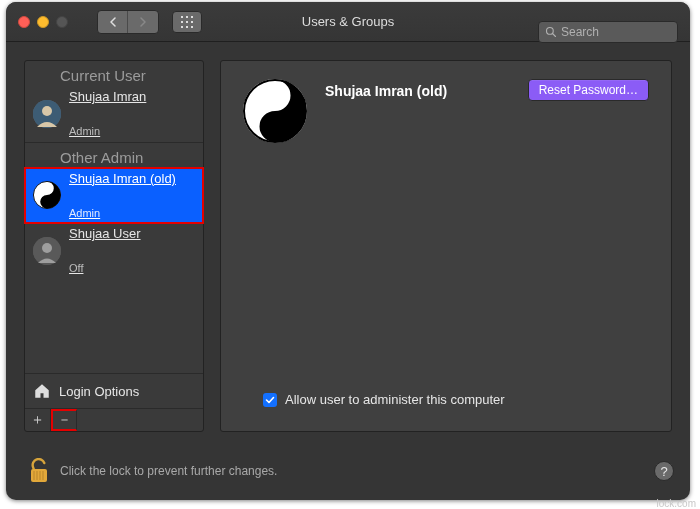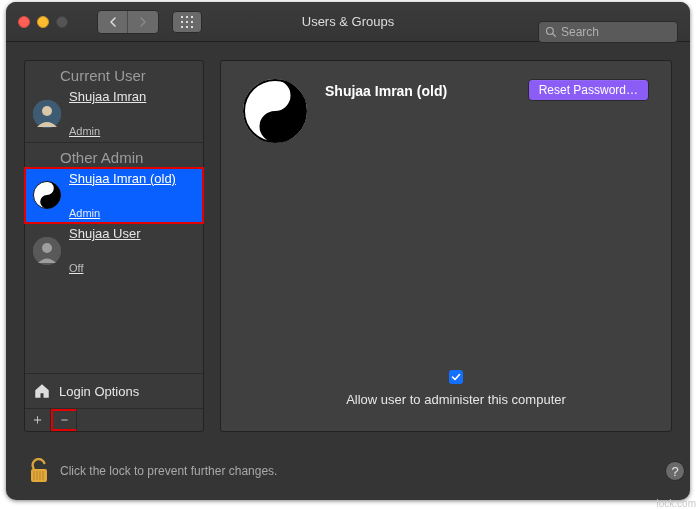--- a/index.html
+++ b/index.html
@@ -100,30 +100,30 @@
     display: flex; align-items: center; justify-content: center; flex-shrink: 0;
   }
   .main-title { font-size: 14px; font-weight: 600; color: #fff; flex: 1; padding-top: 4px; }
   .reset-btn {
     background: #8b5cf6; color: #fff; border: 0.5px solid #2a2a2a;
     border-radius: 4px; font-size: 12px; padding: 3px 10px; cursor: pointer;
     box-shadow: 0 1px 0 rgba(255,255,255,0.08) inset;
   }
   .admin-check {
     margin-top: auto; display: flex; align-items: center; gap: 8px;
-    font-size: 13px; color: #e6e6e6; padding-left: 20px; padding-bottom: 6px; flex-direction: column;
+    font-size: 13px; color: #e6e6e6; padding-left: 20px; padding-bottom: 6px;
   }
   .checkbox {
     width: 14px; height: 14px; background: #1370ff; border-radius: 3px;
     display: flex; align-items: center; justify-content: center; color: #fff; font-size: 11px;
   }
 
   
   .footer {
-    position: absolute; left: 22px; bottom: 16px; right: 5px;
+    position: absolute; left: 22px; bottom: 16px; right: 16px;
     display: flex; align-items: center; gap: 10px; font-size: 12px; color: #a9a9a9;
   }
   .help-btn {
     position: absolute; right: 0; width: 20px; height: 20px; border-radius: 50%;
     background: #6a6a6a; color: #e6e6e6; display: flex; align-items: center; justify-content: center;
     font-size: 13px; border: 0.5px solid #2a2a2a; cursor: pointer;
   }
   .lock-icon { width: 22px; height: 26px; }
 
   .watermark { position: absolute; right: 4px; bottom: 0; font-size: 10px; color: #c8c8c8; z-index: 10; }

